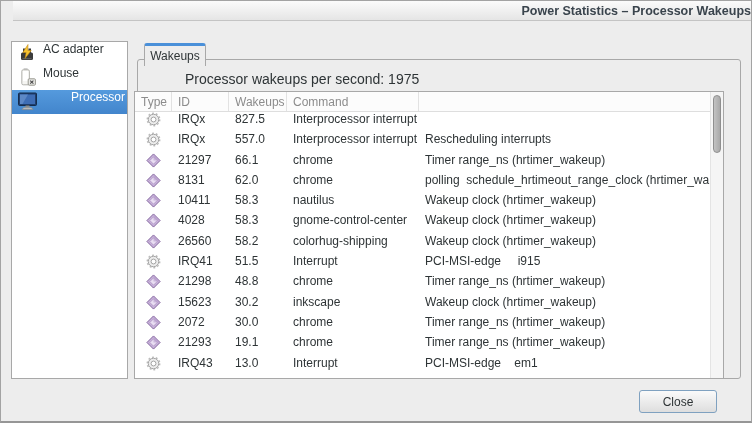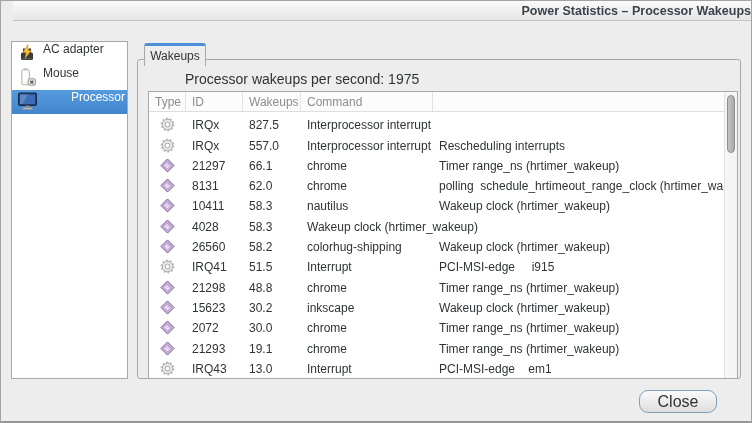--- a/index.html
+++ b/index.html
@@ -56,58 +56,58 @@
     display:flex; align-items:center; justify-content:center;
     font-size:12px; color:#2e3436; z-index:3;
   }
   .summary {
     position:absolute; left:148px; top:70px; z-index:2;
     font-size:14px; color:#2e3436;margin-left:36px;
   }
 
   
   .treeview {
-    position:absolute; left:147px; top:90px; width:590px; height:288px;
+    position:absolute; left:133px; top:90px; width:590px; height:288px;
     background:#fff; border:1px solid #a8a8a8; z-index:2; overflow:hidden;
   }
   .thead { display:flex; height:20px; background:#fcfcfc; border-bottom:1px solid #dedede; }
   .th {
     display:flex; align-items:center; padding-left:6px;
     font-size:12px; color:#8c8c8c; border-right:1px solid #e2e2e2;
     white-space:nowrap; overflow:hidden;
   }
   .c-type { width:37px; flex:0 0 37px; }
   .c-id { width:57px; flex:0 0 57px; }
   .c-wakeups { width:58px; flex:0 0 58px; }
   .c-command { width:132px; flex:0 0 132px; }
   .c-details { flex:1 1 auto; border-right:none; }
 
-  .row { display:flex; align-items:flex-end; height:20.3px; font-size:12px; color:#2e3436; }
+  .row { display:flex; align-items:flex-start; height:20.3px; font-size:12px; color:#2e3436; }
   .row .c-type { display:flex; align-items:center; justify-content:center; padding-left:0; }
   .row .cell { padding-left:6px; white-space:nowrap; overflow:hidden; }
   .row .c-details { white-space:pre; }
   .row .italic { }
 
   .vscrollbar {
     position:absolute; top:0; right:0; bottom:0; width:13px;
     background:#f5f5f5; border-left:1px solid #e4e4e4;
   }
   .vthumb {
     position:absolute; top:3px; left:2px; width:8px; height:58px;
     background:linear-gradient(90deg,#c3c3c3,#a9a9a9);
     border:1px solid #8f8f8f; border-radius:5px;
   }
 
   
   .close-btn {
     position:absolute; right:34px; bottom:8px; width:78px; height:23px;
     background:linear-gradient(#fafafa,#dedede);
-    border:1px solid #7fa1c0; border-radius:9px;
+    border:1px solid #7fa1c0; border-radius:3px;
     font-family:"Liberation Sans",sans-serif;
-    font-size:16px; color:#2e3436; cursor:default;
+    font-size:12px; color:#2e3436; cursor:default;
   }
 </style>
 </head>
 <body>
 
 <div class="window">
 
   <div class="titlebar">
     <span class="title">Power Statistics – Processor Wakeups</span>
   </div>
@@ -239,20 +239,21 @@
   <div class="row">
     <span class="c-type">
             <svg width="15" height="15" viewBox="0 0 16 16">
     <path d="M8 1 L15 8 L8 15 L1 8 Z" fill="#c8b2da" stroke="#7d5d99" stroke-linejoin="round"></path>
     <path d="M8 4.1 L11.9 8 L8 11.9 L4.1 8 Z" fill="#e9def2" stroke="#a98fc0" stroke-width="0.8"></path>
     <path d="M8 1 L15 8 L8 8 Z" fill="#b79ecd" opacity="0.6"></path>
   </svg>
           </span>
     <span class="cell c-id">4028</span>
     <span class="cell c-wakeups">58.3</span>
+    <span class="cell c-command">gnome-control-center</span>
     <span class="cell c-details">Wakeup clock (hrtimer_wakeup)</span>
   </div>
 
   <div class="row">
     <span class="c-type">
             <svg width="15" height="15" viewBox="0 0 16 16">
     <path d="M8 1 L15 8 L8 15 L1 8 Z" fill="#c8b2da" stroke="#7d5d99" stroke-linejoin="round"></path>
     <path d="M8 4.1 L11.9 8 L8 11.9 L4.1 8 Z" fill="#e9def2" stroke="#a98fc0" stroke-width="0.8"></path>
     <path d="M8 1 L15 8 L8 8 Z" fill="#b79ecd" opacity="0.6"></path>
   </svg>

